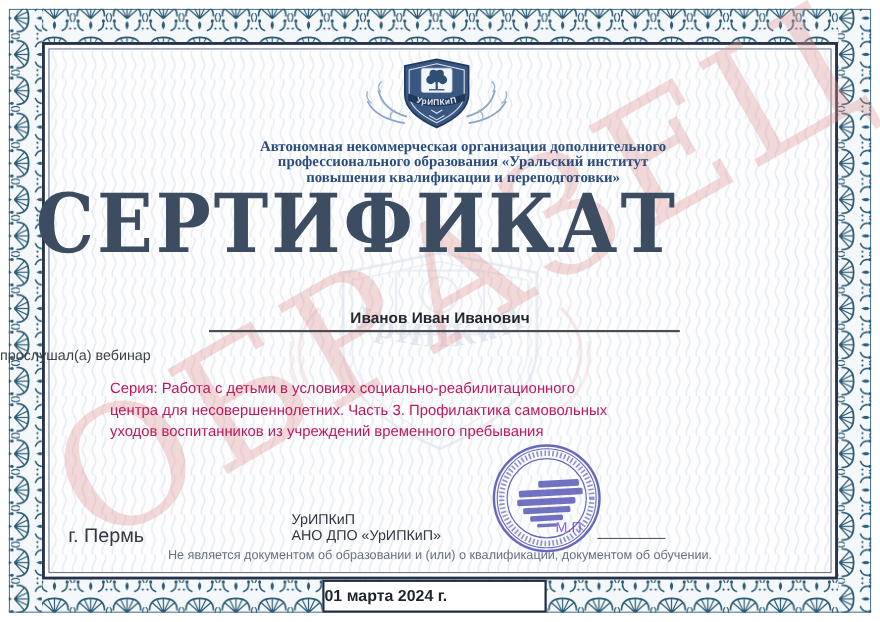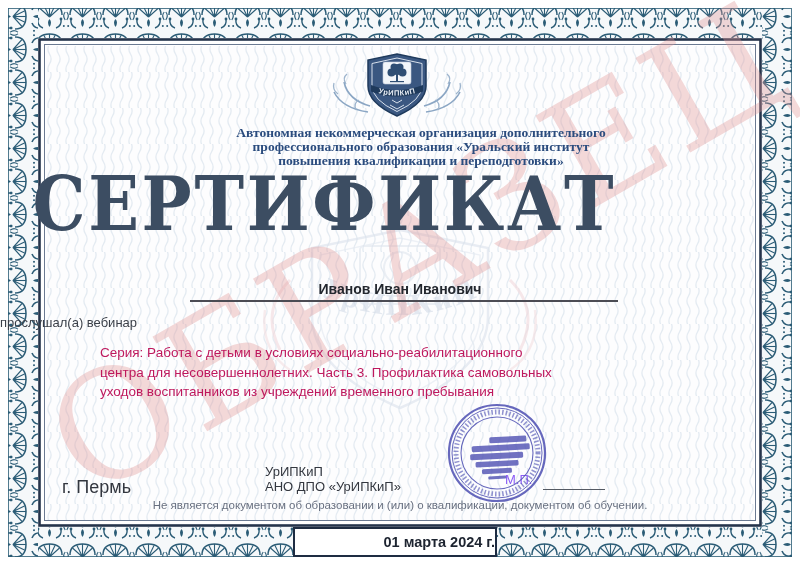--- a/index.html
+++ b/index.html
@@ -46,21 +46,21 @@
   .stamp{left:437px; top:393px; z-index:3; filter:blur(0.5px); pointer-events:none;}
   .mp{left:505px; top:472px; font-size:13px; color:#8b5cf6; z-index:2;}
   .sig-line{left:543px; top:489px; width:62px; border-top:1.5px solid #555a63; z-index:2;}
   .disclaimer{
     left:45px; top:499px; width:710px; text-align:center;
     font-size:11.5px; color:#687080; z-index:2;
   }
   .date-box{
     left:293px; top:527px; width:204px; height:30px; z-index:4;
     background:#ffffff; border:2px solid #1e2c42; box-sizing:border-box;
-    display:flex; align-items:center; justify-content:flex-end;
+    display:flex; align-items:center; justify-content:flex-start;
     font-size:14.5px; font-weight:bold; color:#1d2430;
   }
 </style>
 </head>
 <body>
 
 <div class="page">
 
   <svg class="abs bg-svg" width="800" height="565" viewBox="0 0 800 565">
     <defs>

